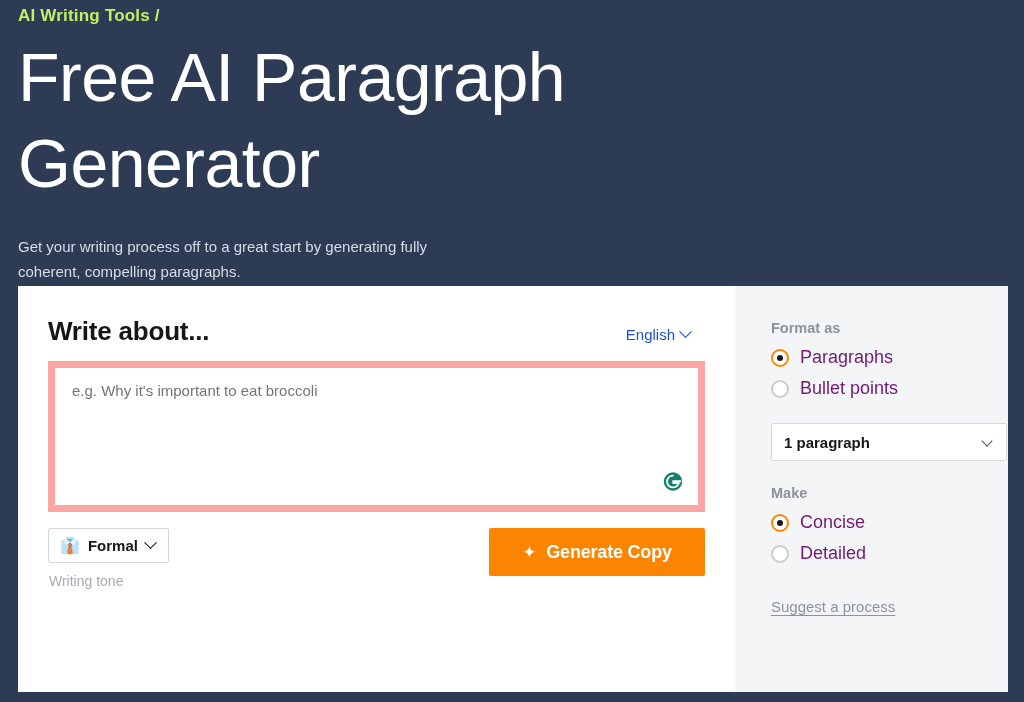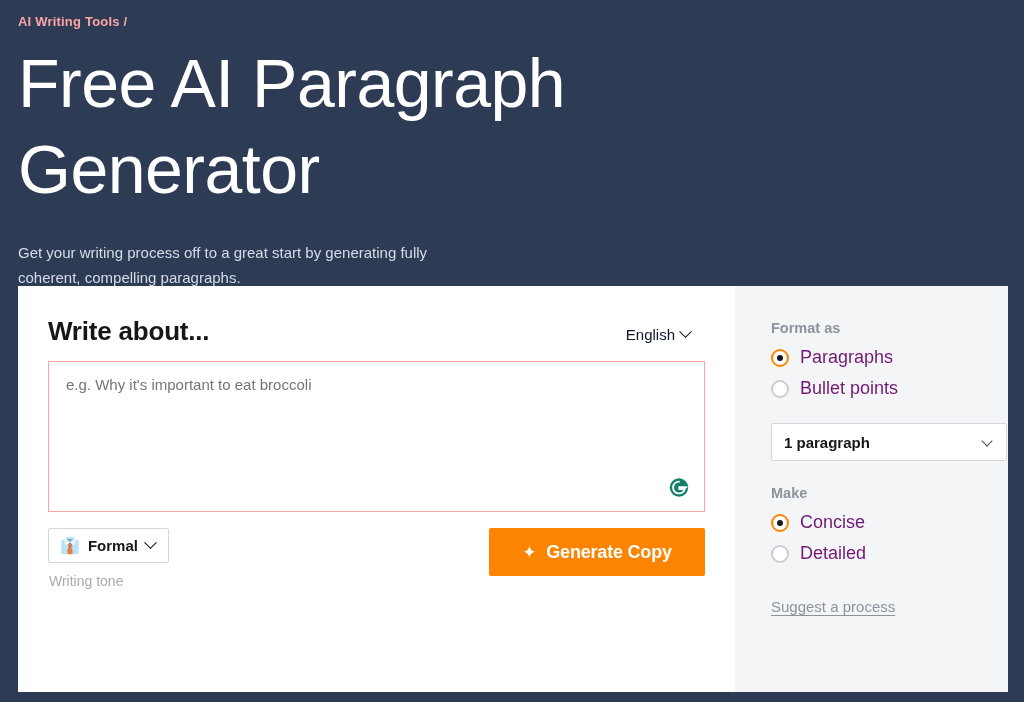--- a/index.html
+++ b/index.html
@@ -25,25 +25,25 @@
 
   
   .hero {
     position: absolute;
     left: 18px;
     top: 0;
     width: 990px;
   }
 
   .breadcrumb {
-    font-size: 13px;
-    font-weight: bold;
-    color: #fca5a5;
+    font-size: 17px;
+    font-weight: bold;
+    color: #bef264;
     letter-spacing: 0.2px;
-    padding-top: 12px;
+    padding-top: 6px;
     line-height: 20px;
   }
 
   .hero-title {
     margin-top: 8px;
     font-size: 68px;
     line-height: 86px;
     font-weight: 400;
     color: #ffffff;
     letter-spacing: -0.5px;
@@ -97,40 +97,40 @@
     font-weight: bold;
     color: #15171a;
     letter-spacing: -0.2px;
   }
 
   .lang-select {
     display: inline-flex;
     align-items: center;
     gap: 6px;
     font-size: 15px;
-    color: #0f172a;
+    color: #1d4ed8;
     cursor: pointer;
     user-select: none;
   }
 
   .chev {
     display: inline-block;
     width: 9px;
     height: 9px;
     border-right: 1.6px solid currentColor;
     border-bottom: 1.6px solid currentColor;
     transform: rotate(45deg) translate(-2px, -2px);
   }
 
   .textarea-wrap {
     position: relative;
     margin-top: 14px;
     width: 657px;
     height: 151px;
-    border: 1px solid #fca5a5;
+    border: 7px solid #fca5a5;
     background: #fff;
   }
 
   .ta-input {
     width: 100%;
     height: 100%;
     border: 0;
     outline: none;
     resize: none;
     padding: 14px 17px;

